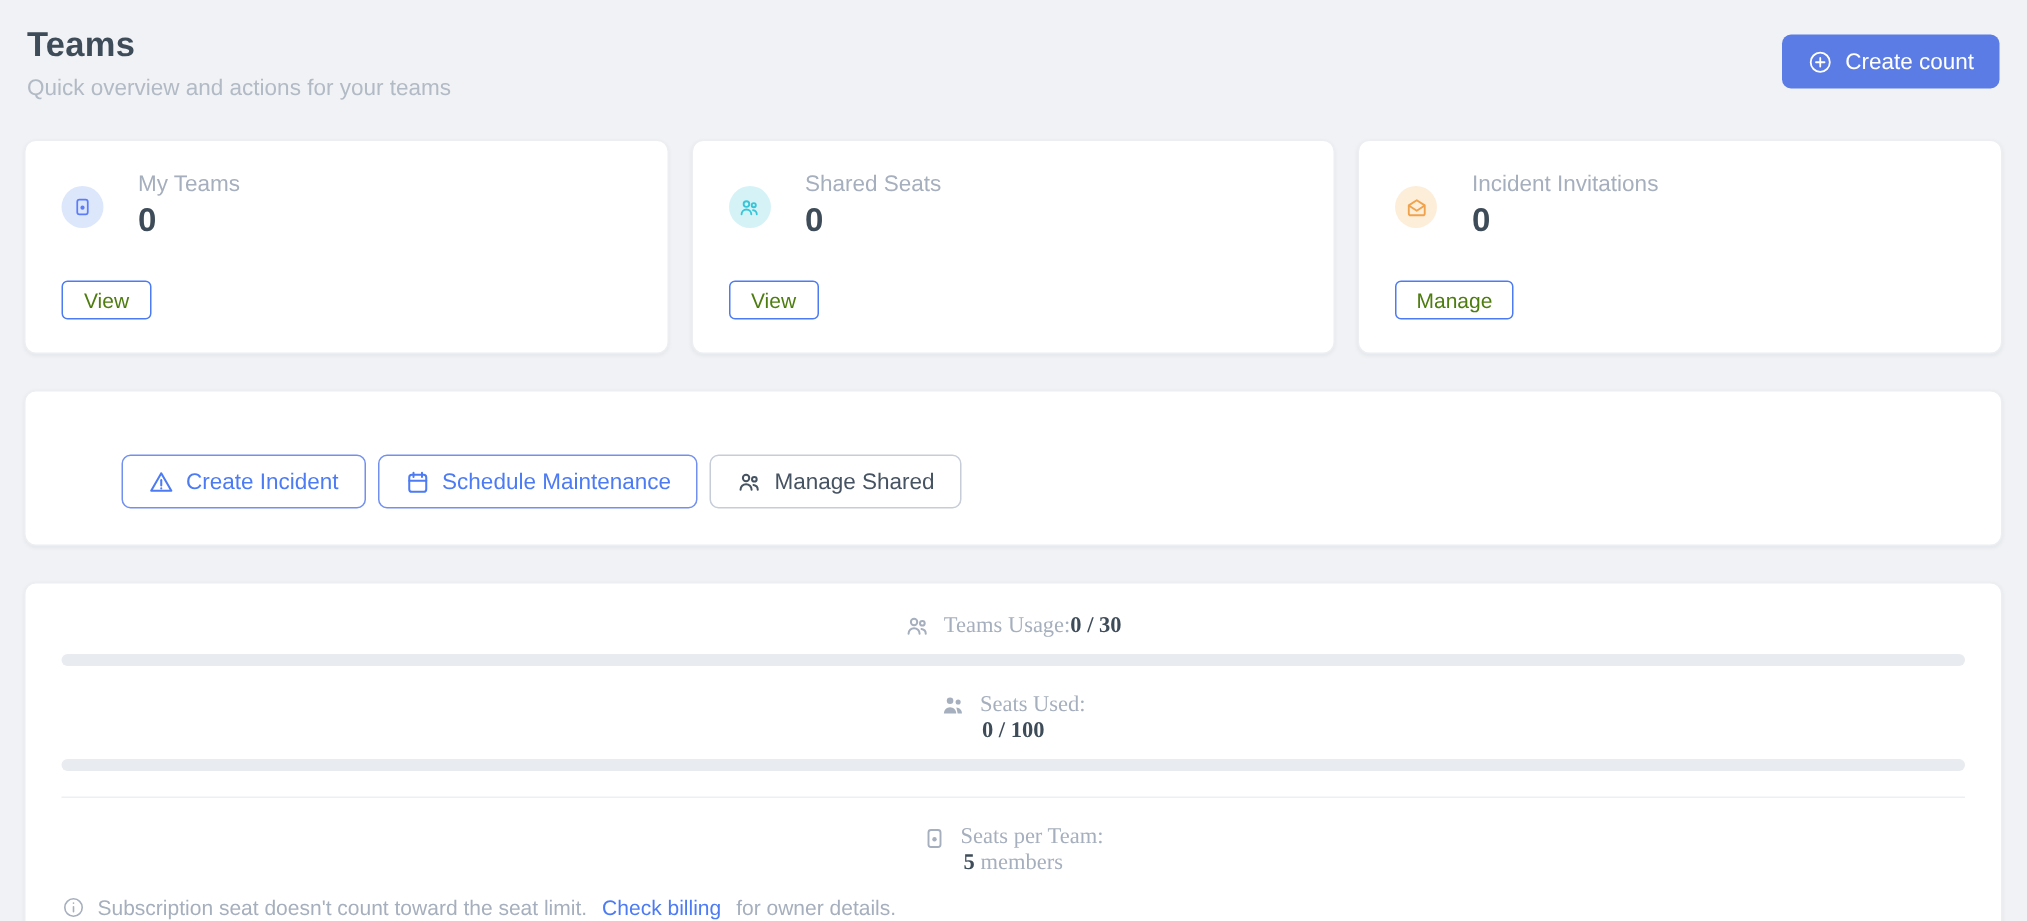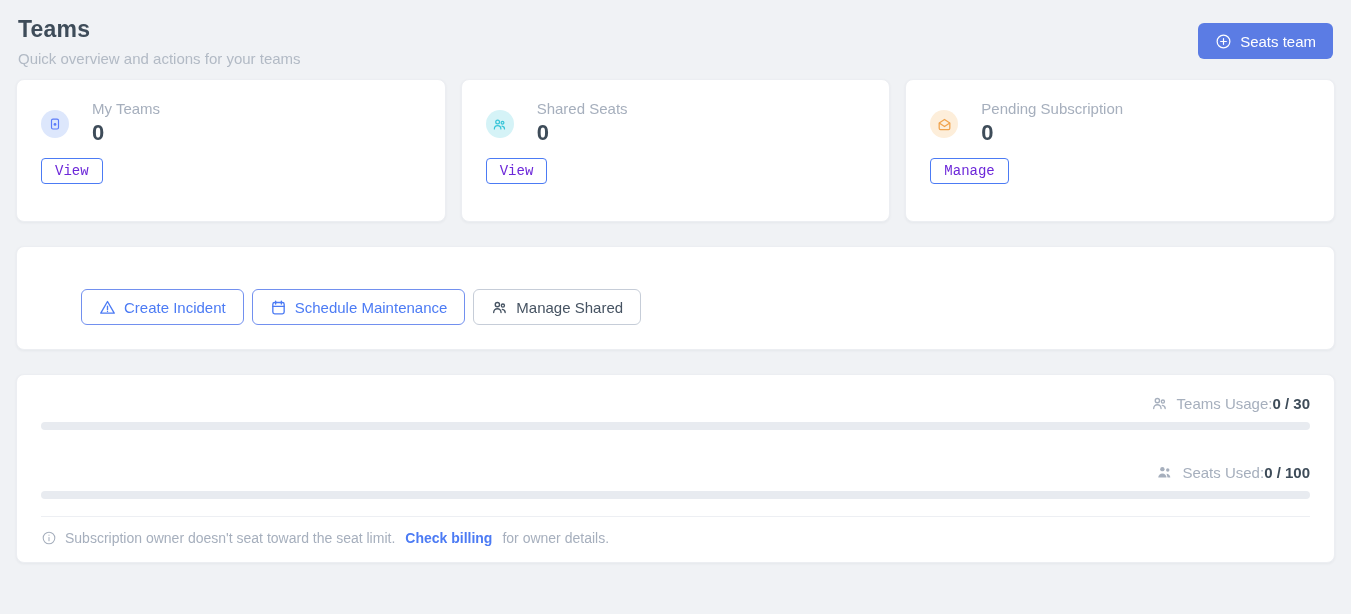--- a/index.html
+++ b/index.html
@@ -5,21 +5,21 @@
   * { box-sizing: border-box; margin: 0; padding: 0; }
   html,body { width: 1351px; height: 614px; }
   body {
     background: #f0f2f5;
     font-family: "Liberation Sans", sans-serif;
     color: #3e4c59;
   }
   .page { padding: 16px; }
 
   
-  .header { display: flex; justify-content: space-between; margin: 0 2px 12px 2px; }
+  .header { display: flex; justify-content: space-between; margin: 0 2px 26px 2px; }
   .page-title { font-size: 23px; font-weight: 700; color: #3e4c59; letter-spacing: .2px; }
   .page-subtitle { font-size: 15px; color: #b2bac5; margin-top: 7px; text-align: right; }
   .create-team-btn {
     margin-top: 7px; height: 36px; padding: 0 17px;
     background: #5b7ce4; color: #fff; border: none; border-radius: 6px;
     font-size: 15px; font-family: inherit; display: flex; align-items: center; gap: 8px;
     cursor: pointer;
   }
 
   
@@ -35,74 +35,74 @@
   .stat-icon-badge {
     width: 28px; height: 28px; border-radius: 50%; flex: 0 0 28px;
     display: flex; align-items: center; justify-content: center; margin-top: 10px;
   }
   .badge-blue { background: #dde7fc; }
   .badge-cyan { background: #d5f3f7; }
   .badge-orange { background: #fdeeda; }
   .stat-label { font-size: 15px; color: #a6afbd; }
   .stat-value { font-size: 22px; font-weight: 700; color: #3e4c59; margin-top: 3px; }
   .stat-action-btn {
-    margin-top: 12px; padding: 4px 13px; min-width: 60px;
+    margin-top: 27px; padding: 4px 13px; min-width: 60px;
     background: #fff; border: 1px solid #4c7bf4; border-radius: 4px;
-    color: #6d28d9; font-size: 14px; font-family: Liberation Mono, monospace; cursor: pointer;
+    color: #4d7c0f; font-size: 14px; font-family: Liberation Sans, sans-serif; cursor: pointer;
   }
 
   
   .quick-actions-card { padding: 22px 24px 24px; margin-bottom: 24px; }
   .section-title { font-size: 18px; font-weight: 700; color: #3e4c59; }
   .qa-buttons { display: flex; gap: 8px; margin-top: 20px; padding-left: 40px; }
   .qa-btn {
     height: 36px; padding: 0 17px; border-radius: 6px; background: #fff;
     font-size: 15px; font-family: inherit; display: flex; align-items: center; gap: 8px;
     cursor: pointer;
   }
   .qa-blue { border: 1px solid #7290ef; color: #4c7bf4; }
   .qa-gray { border: 1px solid #c6cdd8; color: #465362; }
 
   
   .usage-card { padding: 20px 24px 16px; }
-  .usage-row { display: flex; justify-content: flex-end; align-items: center; }
+  .usage-row { display: flex; justify-content: center; align-items: center; font-family: Liberation Serif, serif; }
   .usage-label { display: flex; align-items: center; gap: 9px; font-size: 15px; color: #a6afbd; }
   .usage-value { font-size: 15px; font-weight: 700; color: #3e4c59; }
   .usage-value .muted-suffix { font-weight: 400; color: #a6afbd; }
   .progress-track {
     height: 8px; border-radius: 4px; background: #e8ebf0; margin-top: 10px; overflow: hidden;
   }
   .progress-fill { height: 100%; background: #5b7ce4; border-radius: 4px; width: 0%; }
-  .mt18 { margin-top: 34px; }
+  .mt18 { margin-top: 18px; flex-direction: column; }
   .usage-divider { border: none; border-top: 1px solid #edeff3; margin-top: 17px; }
   .note-row {
     display: flex; align-items: center; gap: 8px; margin-top: 13px;
     font-size: 14px; color: #a6afbd;
   }
-  .note-link { color: #4c7bf4; text-decoration: none; margin: 0 2px; cursor: pointer; font-weight: bold; }
+  .note-link { color: #4c7bf4; text-decoration: none; margin: 0 2px; cursor: pointer; }
   .icon { display: inline-flex; align-items: center; }
 </style>
 </head>
 <body>
 
 <div class="page">
 
   <div class="header">
     <div>
       <div class="page-title">Teams</div>
       <div class="page-subtitle">Quick overview and actions for your teams</div>
     </div>
     <button class="create-team-btn">
       <span class="icon">
         <svg width="17" height="17" viewBox="0 0 24 24" fill="none" stroke="#ffffff" stroke-width="1.7" stroke-linecap="round">
             <circle cx="12" cy="12" r="9"></circle>
             <path d="M12 8v8M8 12h8"></path>
           </svg>
       </span>
-      <span>Seats team</span>
+      <span>Create count</span>
     </button>
   </div>
 
   <div class="stats-row">
 
     <div class="card stat-card">
       <div class="stat-top">
         <span class="stat-icon-badge badge-blue">
           <svg width="14" height="14" viewBox="0 0 24 24" fill="none" stroke="#5c7cfa" stroke-width="2">
               <rect x="6" y="3.5" width="12" height="17" rx="2.5"></rect>
@@ -137,21 +137,21 @@
 
     <div class="card stat-card">
       <div class="stat-top">
         <span class="stat-icon-badge badge-orange">
           <svg width="15" height="15" viewBox="0 0 24 24" fill="none" stroke="#f0a24c" stroke-width="2" stroke-linejoin="round">
               <path d="M3.5 9.5L12 4l8.5 5.5V18a2 2 0 0 1-2 2h-13a2 2 0 0 1-2-2z"></path>
               <path d="M3.5 9.5l8.5 5.7 8.5-5.7"></path>
             </svg>
         </span>
         <div>
-          <div class="stat-label">Pending Subscription</div>
+          <div class="stat-label">Incident Invitations</div>
           <div class="stat-value">0</div>
         </div>
       </div>
       <button class="stat-action-btn">Manage</button>
     </div>
 
   </div>
 
   <div class="card quick-actions-card">
     <div class="qa-buttons">
@@ -225,29 +225,44 @@
         <span>Seats Used:</span>
       </div>
       <div class="usage-value">0 / 100</div>
     </div>
     <div class="progress-track">
       <div class="progress-fill" style="width: 0%;"></div>
     </div>
 
     <hr class="usage-divider">
 
+    <div class="usage-row mt18">
+      <div class="usage-label">
+        <span class="icon">
+          <svg width="16" height="16" viewBox="0 0 24 24" fill="none" stroke="#a6afbd" stroke-width="1.9">
+              <rect x="6" y="3.5" width="12" height="17" rx="2.5"></rect>
+              <circle cx="12" cy="12.8" r="2.2" fill="#a6afbd" stroke="none"></circle>
+            </svg>
+        </span>
+        <span>Seats per Team:</span>
+      </div>
+      <div class="usage-value">
+        <span>5</span>
+        <span class="muted-suffix">members</span>
+      </div>
+    </div>
 
     <div class="note-row">
       <span class="icon">
         <svg width="16" height="16" viewBox="0 0 24 24" fill="none" stroke="#a6afbd" stroke-width="1.6" stroke-linecap="round">
             <circle cx="12" cy="12" r="8.7"></circle>
             <path d="M12 11.2v5"></path>
             <path d="M12 7.6v.2"></path>
           </svg>
       </span>
-      <span>Subscription owner doesn't seat toward the seat limit.</span>
+      <span>Subscription seat doesn't count toward the seat limit.</span>
       <a class="note-link">Check billing</a>
       <span>for owner details.</span>
     </div>
 
   </div>
 
 </div>
 
 </body></html>

